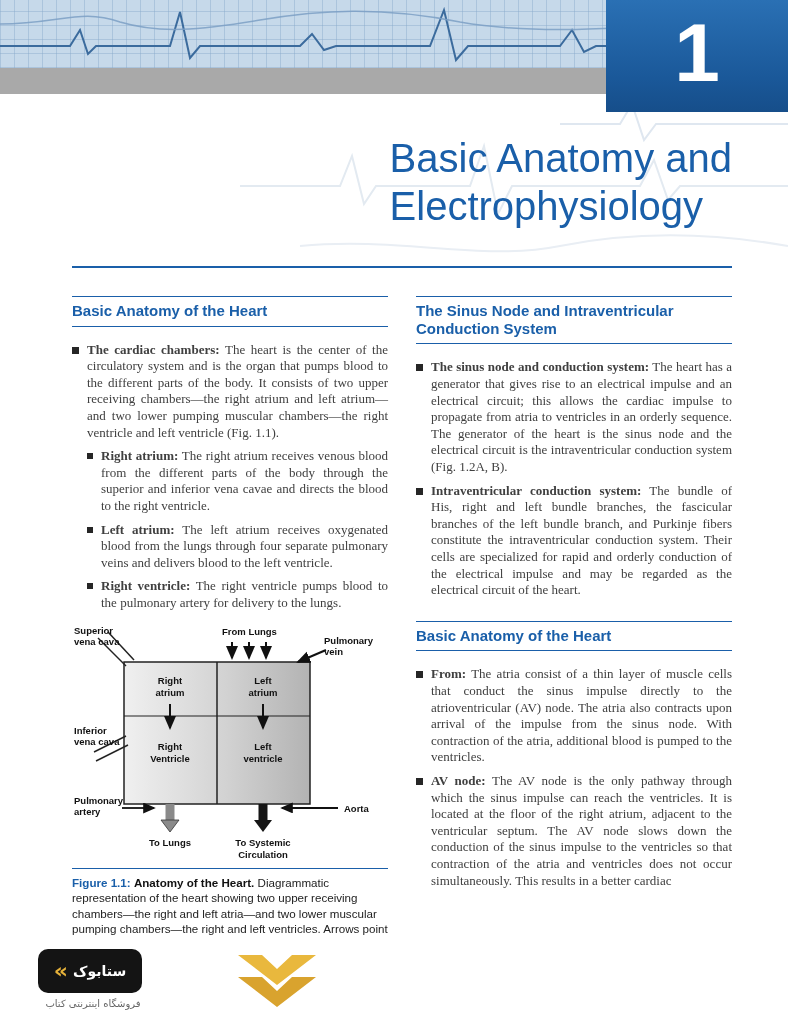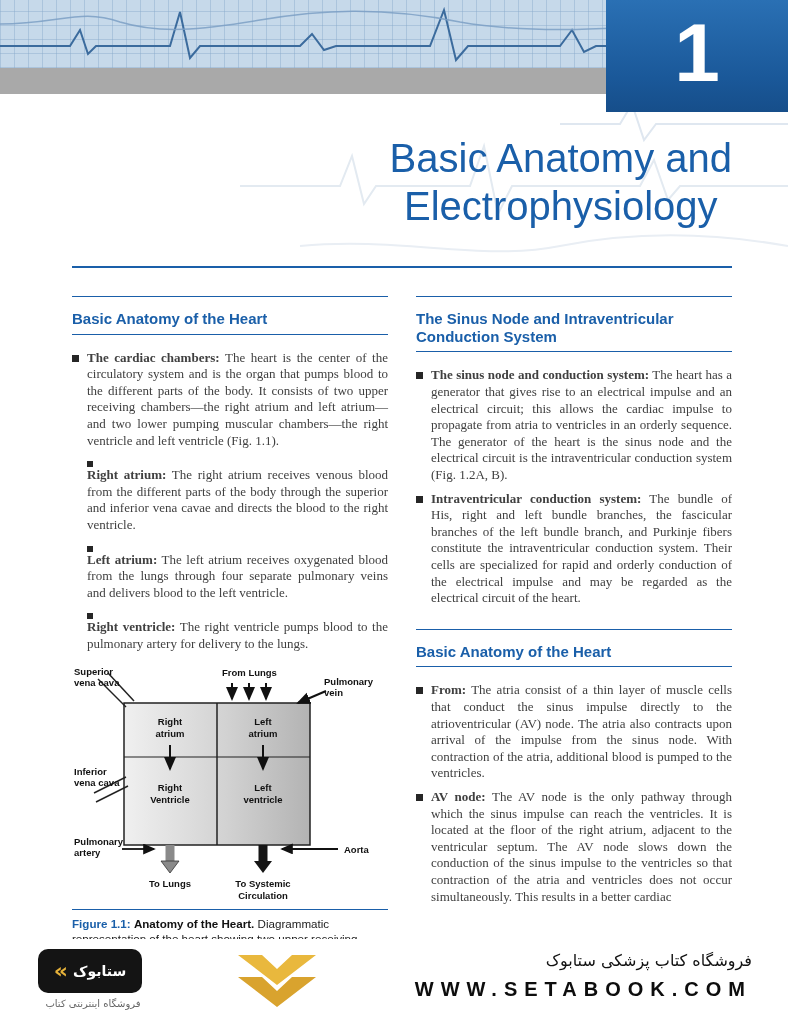--- a/index.html
+++ b/index.html
@@ -23,42 +23,42 @@
   .chapter-box {
     position:absolute; top:0; left:606px; width:182px; height:112px; z-index:2;
     background:linear-gradient(180deg,#2a70b4 0%, #1a5899 70%, #164e8a 100%);
     display:flex; align-items:center; justify-content:center;
   }
   .chapter-num {
     color:#ffffff; font-family:"Liberation Sans",sans-serif; font-weight:bold;
     font-size:82px; line-height:1; padding-bottom:6px;
   }
   .chapter-title {
-    position:absolute; top:134px; right:56px; z-index:2; text-align:center;
+    position:absolute; top:134px; right:56px; z-index:2; text-align:left;
     font-family:"Liberation Sans",sans-serif; font-weight:normal;
     font-size:40px; line-height:1.2; color:#1a5fa9;
   }
   .title-rule { position:absolute; top:266px; left:72px; width:660px; height:2px; background:#1a5fa9; z-index:2; }
 
   
   .cols {
     position:absolute; top:296px; left:72px; width:660px; height:643px;
     display:flex; gap:28px; overflow:hidden; z-index:1;
   }
   .col { width:316px; flex:0 0 316px; }
   .col-heading {
     border-top:1px solid #1a5fa9; border-bottom:1px solid #1a5fa9;
-    padding:13px 0 6px 0;
+    padding:5px 0 6px 0;
     color:#1a5fa9; font-family:"Liberation Sans",sans-serif;
     font-weight:bold; font-size:15px; line-height:1.18;
   }
   .bullets { margin-top:15px; }
   .bullet { display:flex; margin-bottom:7px; }
   .bullet .sq { flex:0 0 auto; width:7px; height:7px; background:#262626; margin:5px 8px 0 0; }
-  .bullet.sub { margin-left:15px;flex-direction:column; }
+  .bullet.sub { margin-left:15px; }
   .bullet.sub .sq { width:6px; height:6px; margin-top:5px; }
   .btxt { font-size:13px; line-height:16.6px; text-align:justify; color:#404040; }
   .btxt b { font-weight:bold; }
   .mt { margin-top:22px; }
 
   
   .figure { margin-top:10px; }
   .figure svg { display:block; }
   .fig-caption {
     border-top:1.5px solid #1a5fa9; margin-top:6px; padding-top:6px;
@@ -263,19 +263,15 @@
         <span class="logo-text" dir="rtl">ستابوک</span>
       </div>
       <div class="logo-sub" dir="rtl">فروشگاه اینترنتی کتاب</div>
     </div>
 
     <svg class="chevron" width="78" height="54" viewBox="0 0 78 54">
       <polygon points="0,0 24,0 39,14 54,0 78,0 39,30" fill="#e9b83d"></polygon>
       <polygon points="0,22 24,22 39,36 54,22 78,22 39,52" fill="#d9a32e"></polygon>
     </svg>
 
-    <div class="footer-right">
-      <div class="store-fa">فروشگاه کتاب پزشکی ستابوک</div>
-      <div class="website">WWW.SETABOOK.COM</div>
-    </div>
   </div>
 
 </div>
 
 </body></html>

